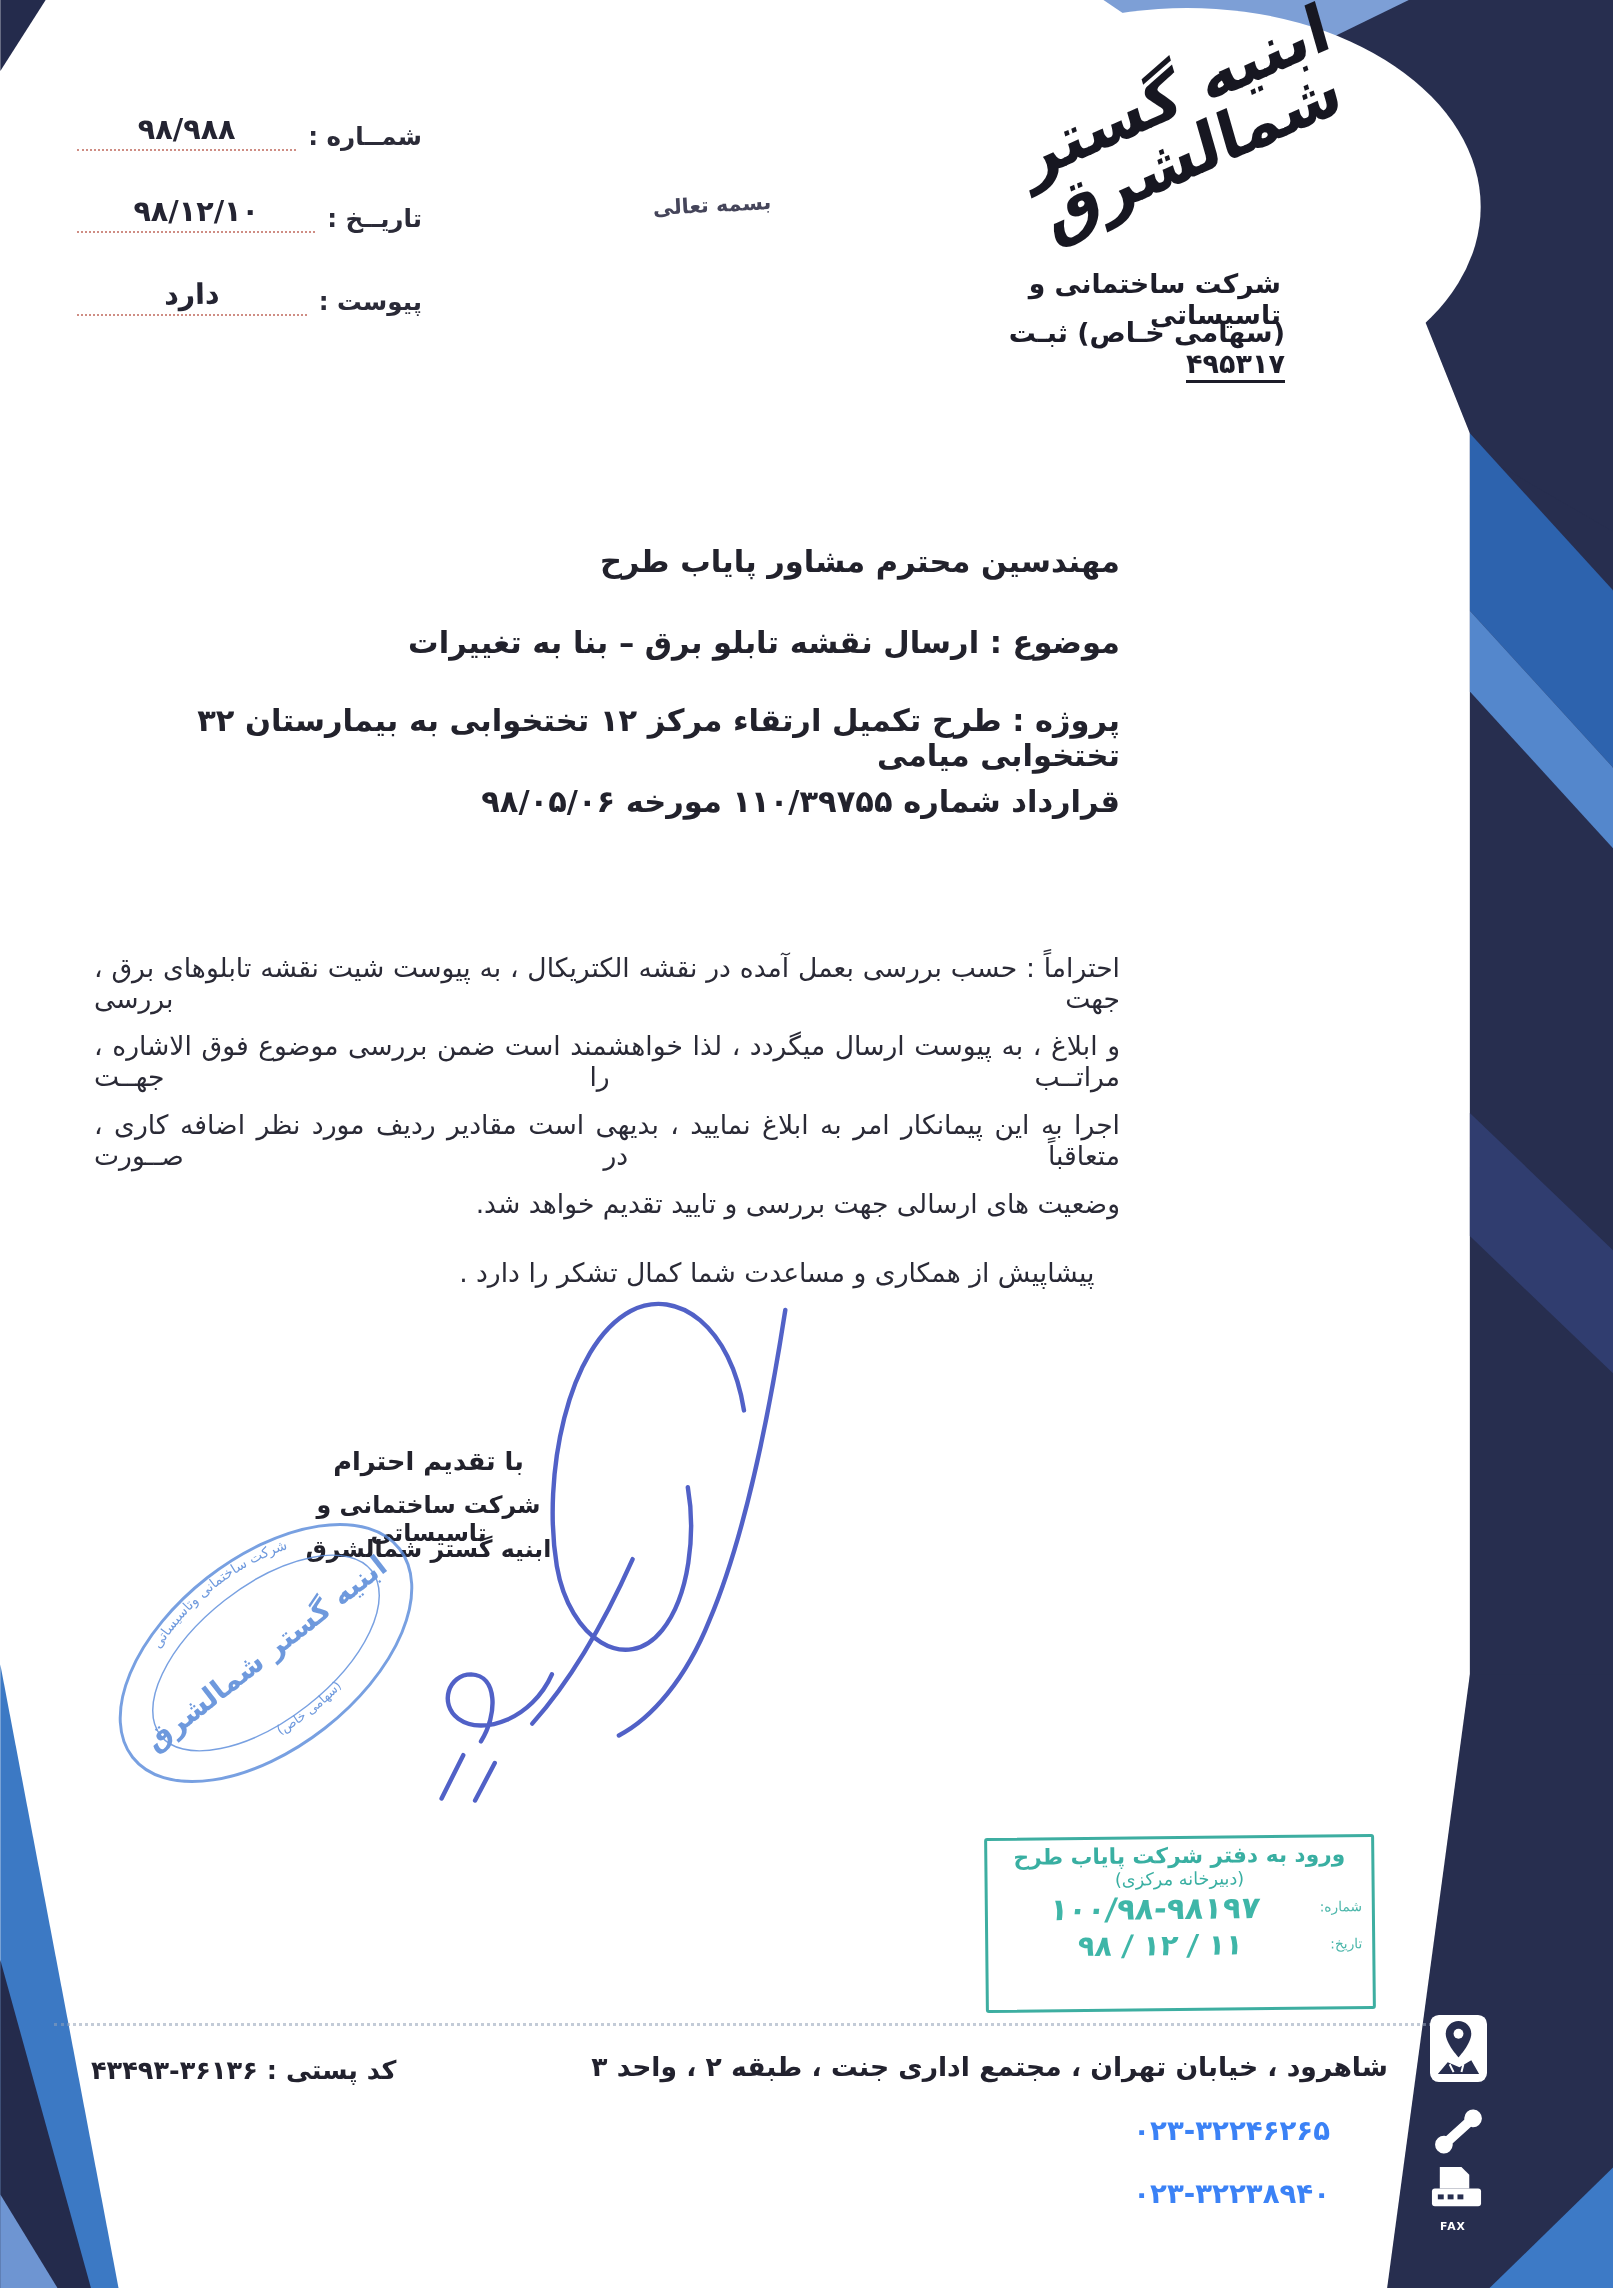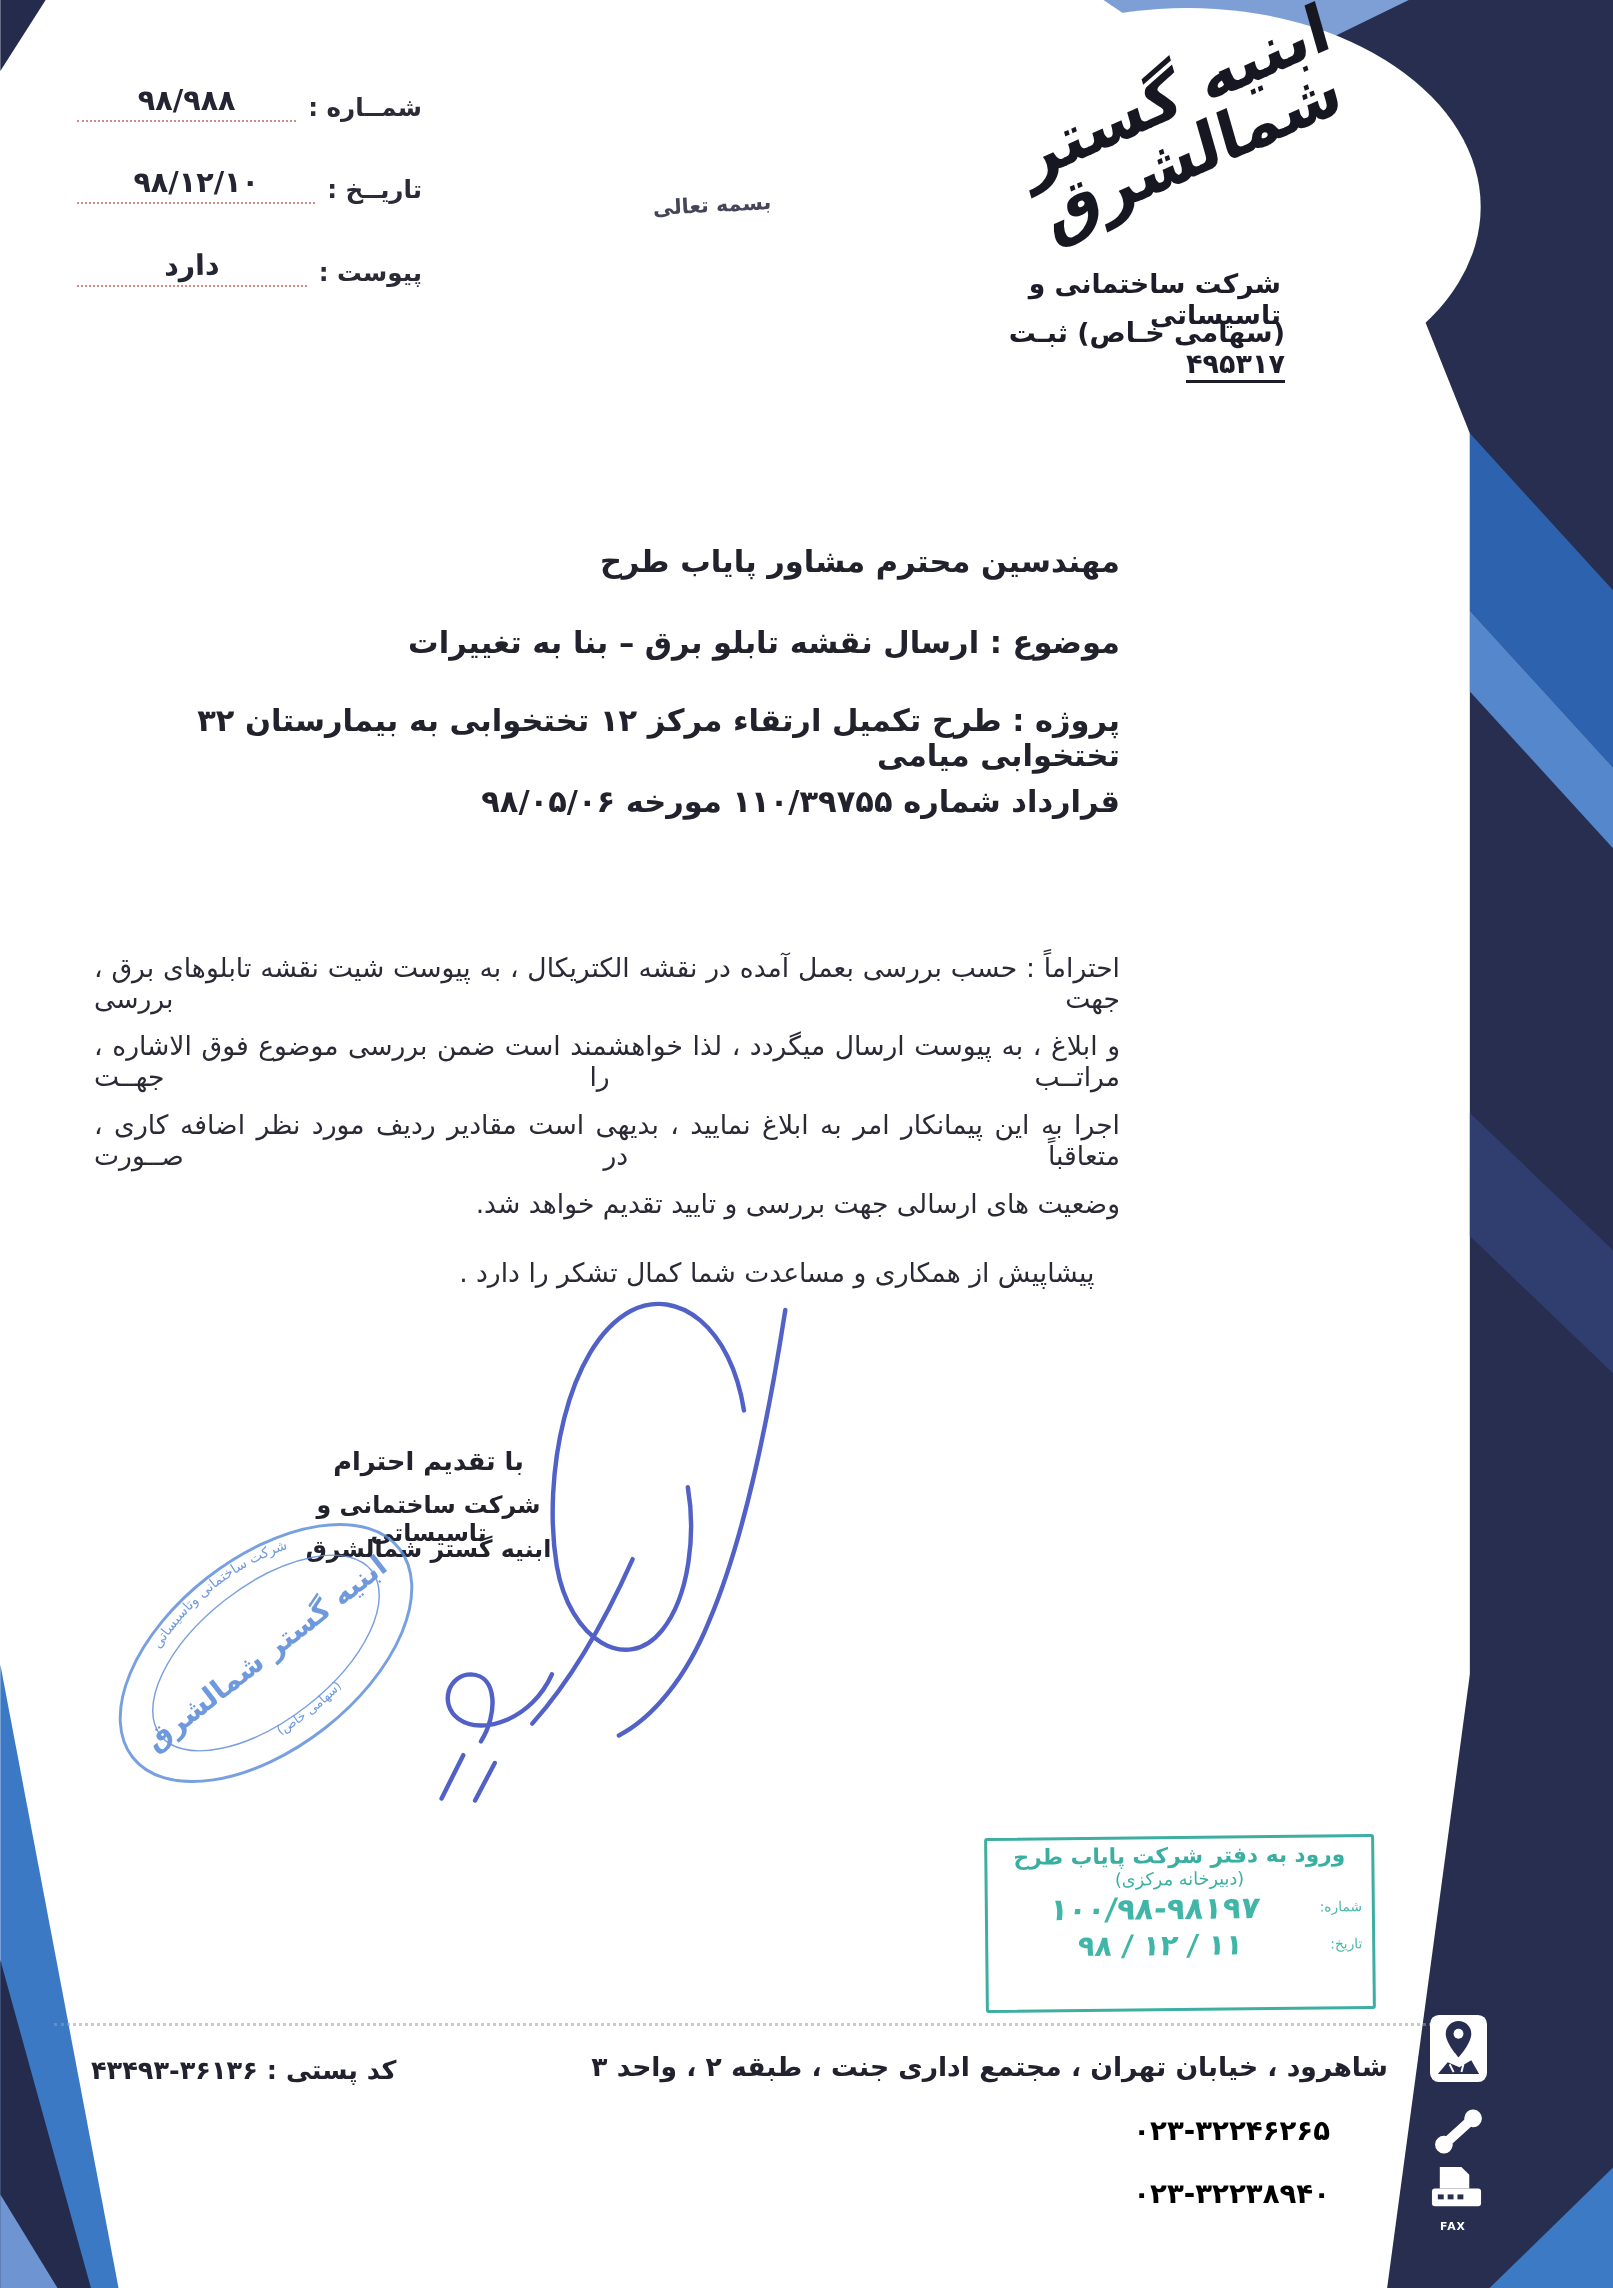--- a/index.html
+++ b/index.html
@@ -7,21 +7,21 @@
     position:relative;width:1614px;height:2288px;margin:0 auto;
     background:#ffffff;overflow:hidden;direction:rtl;
     font-family:"DejaVu Sans", sans-serif;color:#26262e;
   }
   .abs{position:absolute;}
   svg{display:block;}
 
   
   .fld-row{position:absolute;left:77px;width:345px;display:flex;align-items:flex-end;direction:rtl;}
   .fld-label{font-size:24.6px;font-weight:bold;color:#2b2b38;padding-left:11.8px;white-space:nowrap;}
-  .fld-line{flex:1;border-bottom:2px dotted #cf8d84;text-align:center;padding-bottom:3px;}
+  .fld-line{flex:1;border-bottom:2px dotted #cf8d84;text-align:center;padding-bottom:3px;margin-top:29px;}
   .fld-value{font-size:28.6px;font-weight:bold;color:#242432;}
   .fld-hand{transform:rotate(-1deg);display:inline-block;}
 
   
   .besmele{position:absolute;left:638px;top:193px;width:148px;text-align:center;
     font-size:20.7px;font-weight:bold;color:#45455a;transform:rotate(-3deg);}
 
   
   .logo-calli{position:absolute;left:987px;top:61px;width:394px;text-align:center;
     transform:rotate(-24deg) skewX(-8deg);font-size:65px;line-height:.95;font-weight:bold;color:#171721;}
@@ -53,21 +53,21 @@
   .sg-lab{font-size:13.8px;margin-left:7.9px;white-space:nowrap;opacity:.9;}
   .sg-val{flex:1;text-align:center;font-weight:bold;color:#31b1a2;direction:ltr;
     transform:skewX(-7deg);font-size:30.5px;}
   .sg-val2{font-size:28.6px;}
 
   
   .footer-sep{position:absolute;left:54px;top:2023px;width:1391px;border-top:3px dotted #93a2b8;opacity:.55;}
   .addr{position:absolute;left:364px;width:1024px;top:2051px;text-align:right;
     font-size:26.6px;font-weight:bold;color:#22222e;}
   .tel{position:absolute;left:374px;width:956px;text-align:right;font-size:27.6px;
-    font-weight:bold;color:#000000;}
+    font-weight:bold;color:#3b82f6;}
   .postal{position:absolute;left:91px;top:2055px;font-size:25.6px;font-weight:bold;color:#22222e;}
 
   
   .icon-plaque{position:absolute;background:#fff;border-radius:8.9px;}
   .fax-label{position:absolute;color:#fff;font-size:10.8px;font-weight:bold;
     font-family:"DejaVu Sans", sans-serif;letter-spacing:1px;direction:ltr;}
 </style>
 </head>
 <body>
 

